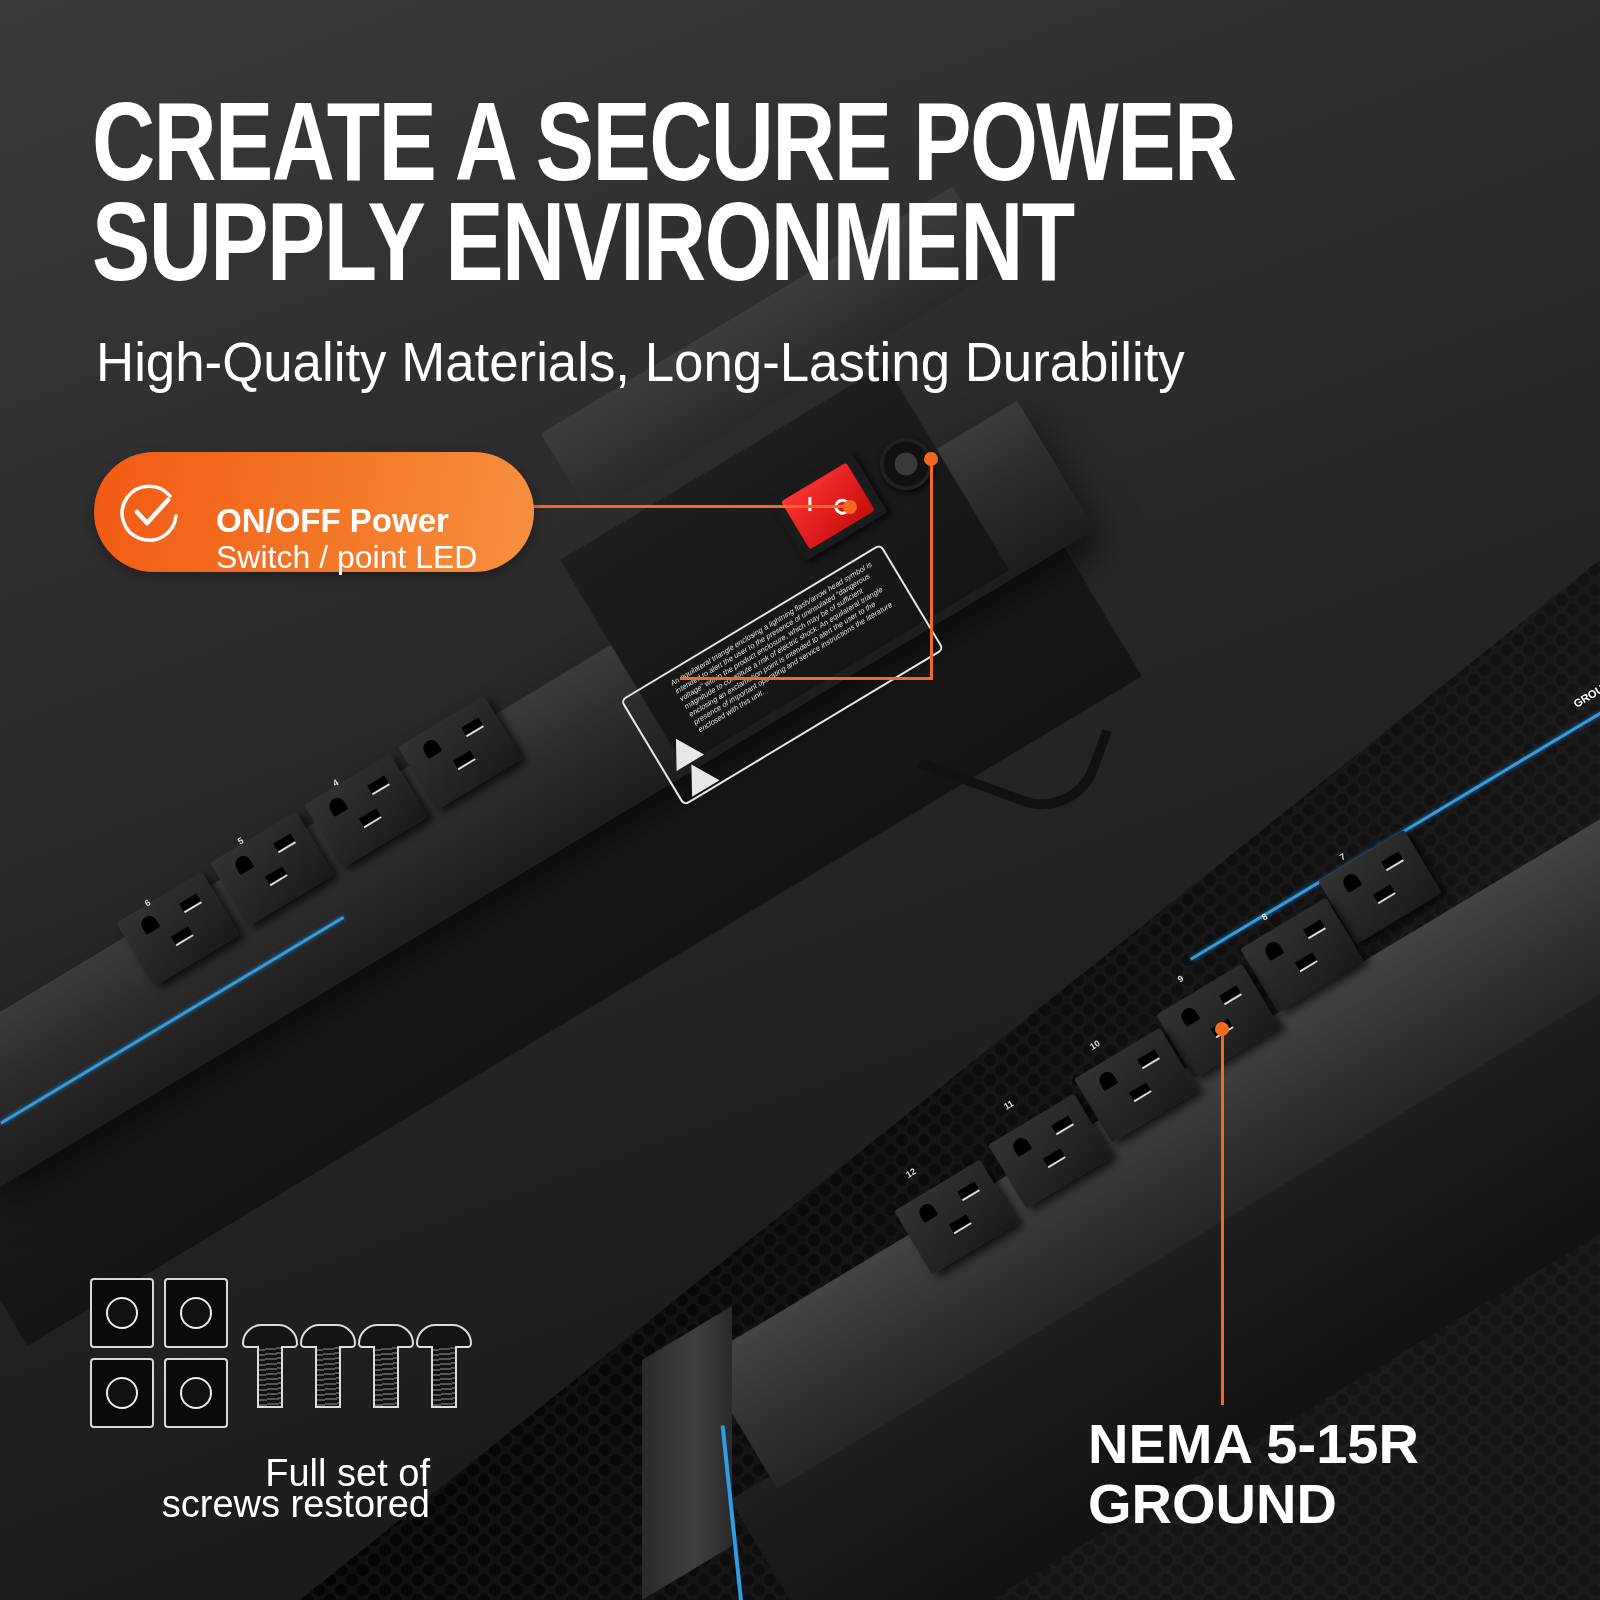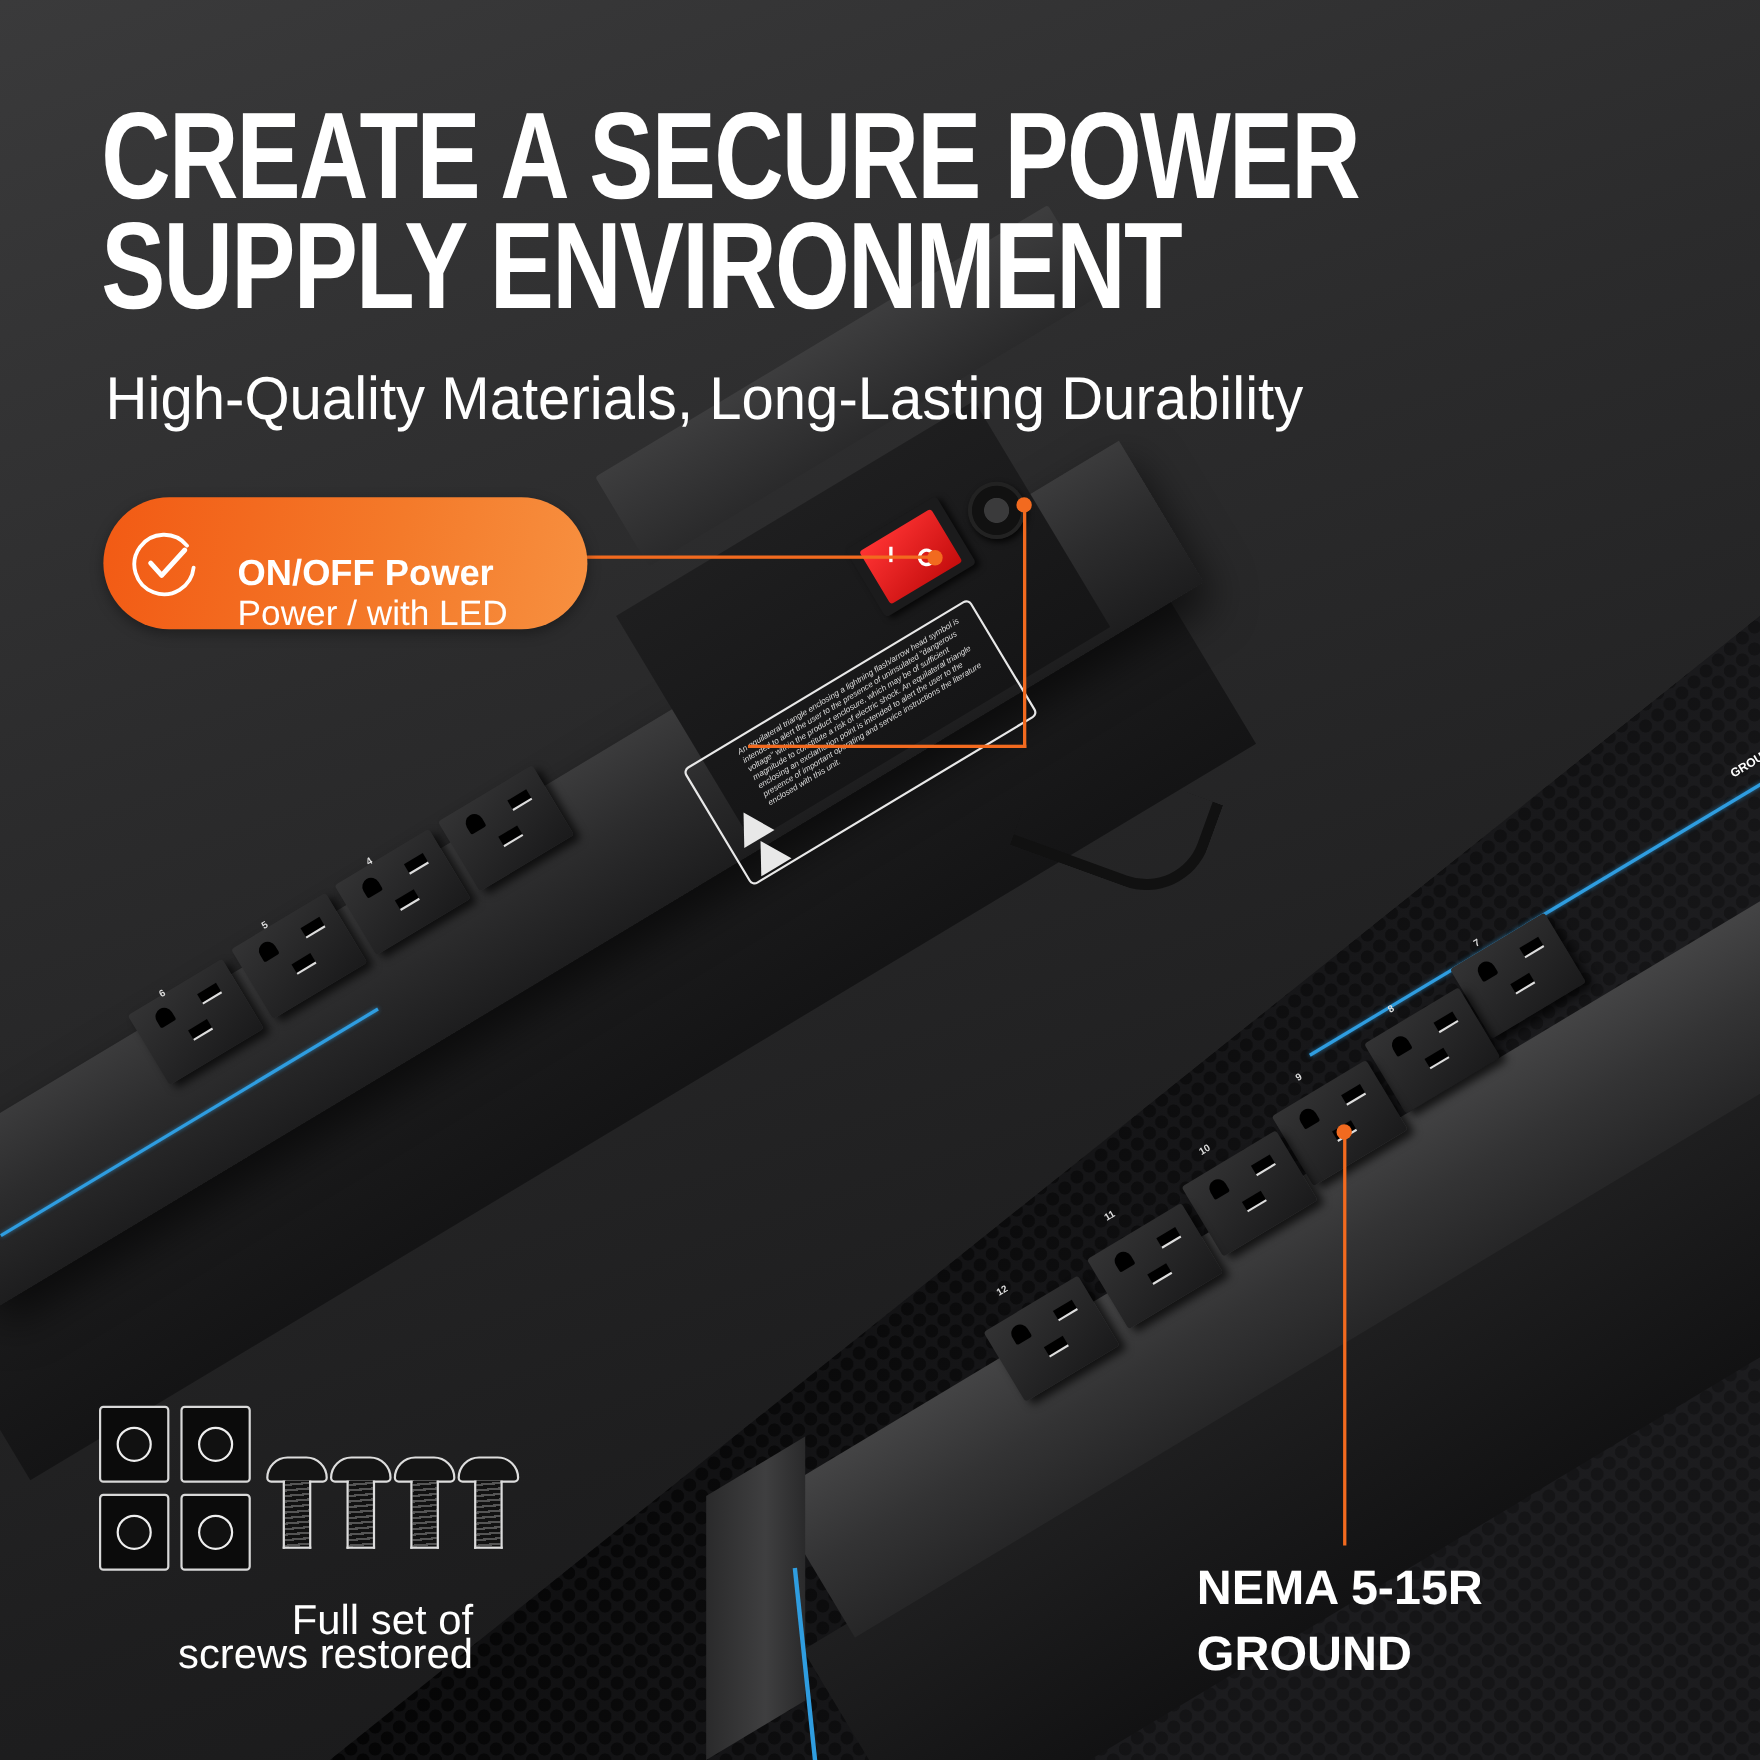--- a/index.html
+++ b/index.html
@@ -80,21 +80,21 @@
   .pill-2 .pill-text{top:18px;}
   
   .screw-set{position:absolute;left:90px;top:1278px;width:380px;height:150px;}
   .cage-nut{position:absolute;width:60px;height:66px;background:#0b0b0b;border:2px solid #d8d8d8;border-radius:4px;}
   .cage-nut::after{content:"";position:absolute;left:14px;top:17px;width:28px;height:28px;border-radius:50%;border:2px solid #eee;background:#111;}
   .screw{position:absolute;width:56px;height:84px;}
   .screw .head{position:absolute;left:0;top:0;width:52px;height:20px;background:#141414;border:2px solid #ddd;border-radius:26px 26px 6px 6px;}
   .screw .shaft{position:absolute;left:15px;top:22px;width:22px;height:60px;border:2px solid #ddd;border-top:none;
     background:repeating-linear-gradient(175deg,#111 0 3px,#555 3px 5px);}
   .screw-caption{position:absolute;left:100px;top:1458px;width:330px;text-align:right;color:#fff;font-size:38px;line-height:31px;}
-  .nema-caption{position:absolute;left:1088px;top:1414px;color:#fff;font-weight:bold;font-size:44px;line-height:60px;}
+  .nema-caption{position:absolute;left:1088px;top:1414px;color:#fff;font-weight:bold;font-size:56px;line-height:60px;}
   .grou-label{position:absolute;left:1572px;top:690px;color:#fff;font-weight:bold;font-size:11px;transform:rotate(-31deg);}
 </style>
 </head>
 <body>
 
 <div class="canvas">
 
   <div class="mesh"></div>
   <div class="mesh-tint"></div>
 
@@ -202,21 +202,21 @@
   <div class="line" style="left:1221px;top:1030px;width:3px;height:375px;"></div>
   <div class="dot" style="left:1215px;top:1022px;"></div>
 
   <div class="pill pill-1">
     <svg class="check" viewBox="0 0 64 64">
       <path d="M52 16 A27 27 0 1 0 58 36" fill="none" stroke="#fff" stroke-width="3.5" stroke-linecap="round"></path>
       <path d="M19 32 L29 43 L50 20" fill="none" stroke="#fff" stroke-width="4.5" stroke-linecap="round" stroke-linejoin="round"></path>
     </svg>
     <div class="pill-text">
       <span class="pill-title">ON/OFF Power</span>
-      <span class="pill-desc">Power / with LED</span>
+      <span class="pill-desc">Switch / point LED</span>
     </div>
   </div>
 
 
   <div class="screw-set">
     <div class="cage-nut" style="left:0;top:0;"></div>
     <div class="cage-nut" style="left:74px;top:0;"></div>
     <div class="cage-nut" style="left:0;top:80px;"></div>
     <div class="cage-nut" style="left:74px;top:80px;"></div>
     <div class="screw" style="left:152px;top:46px;">

